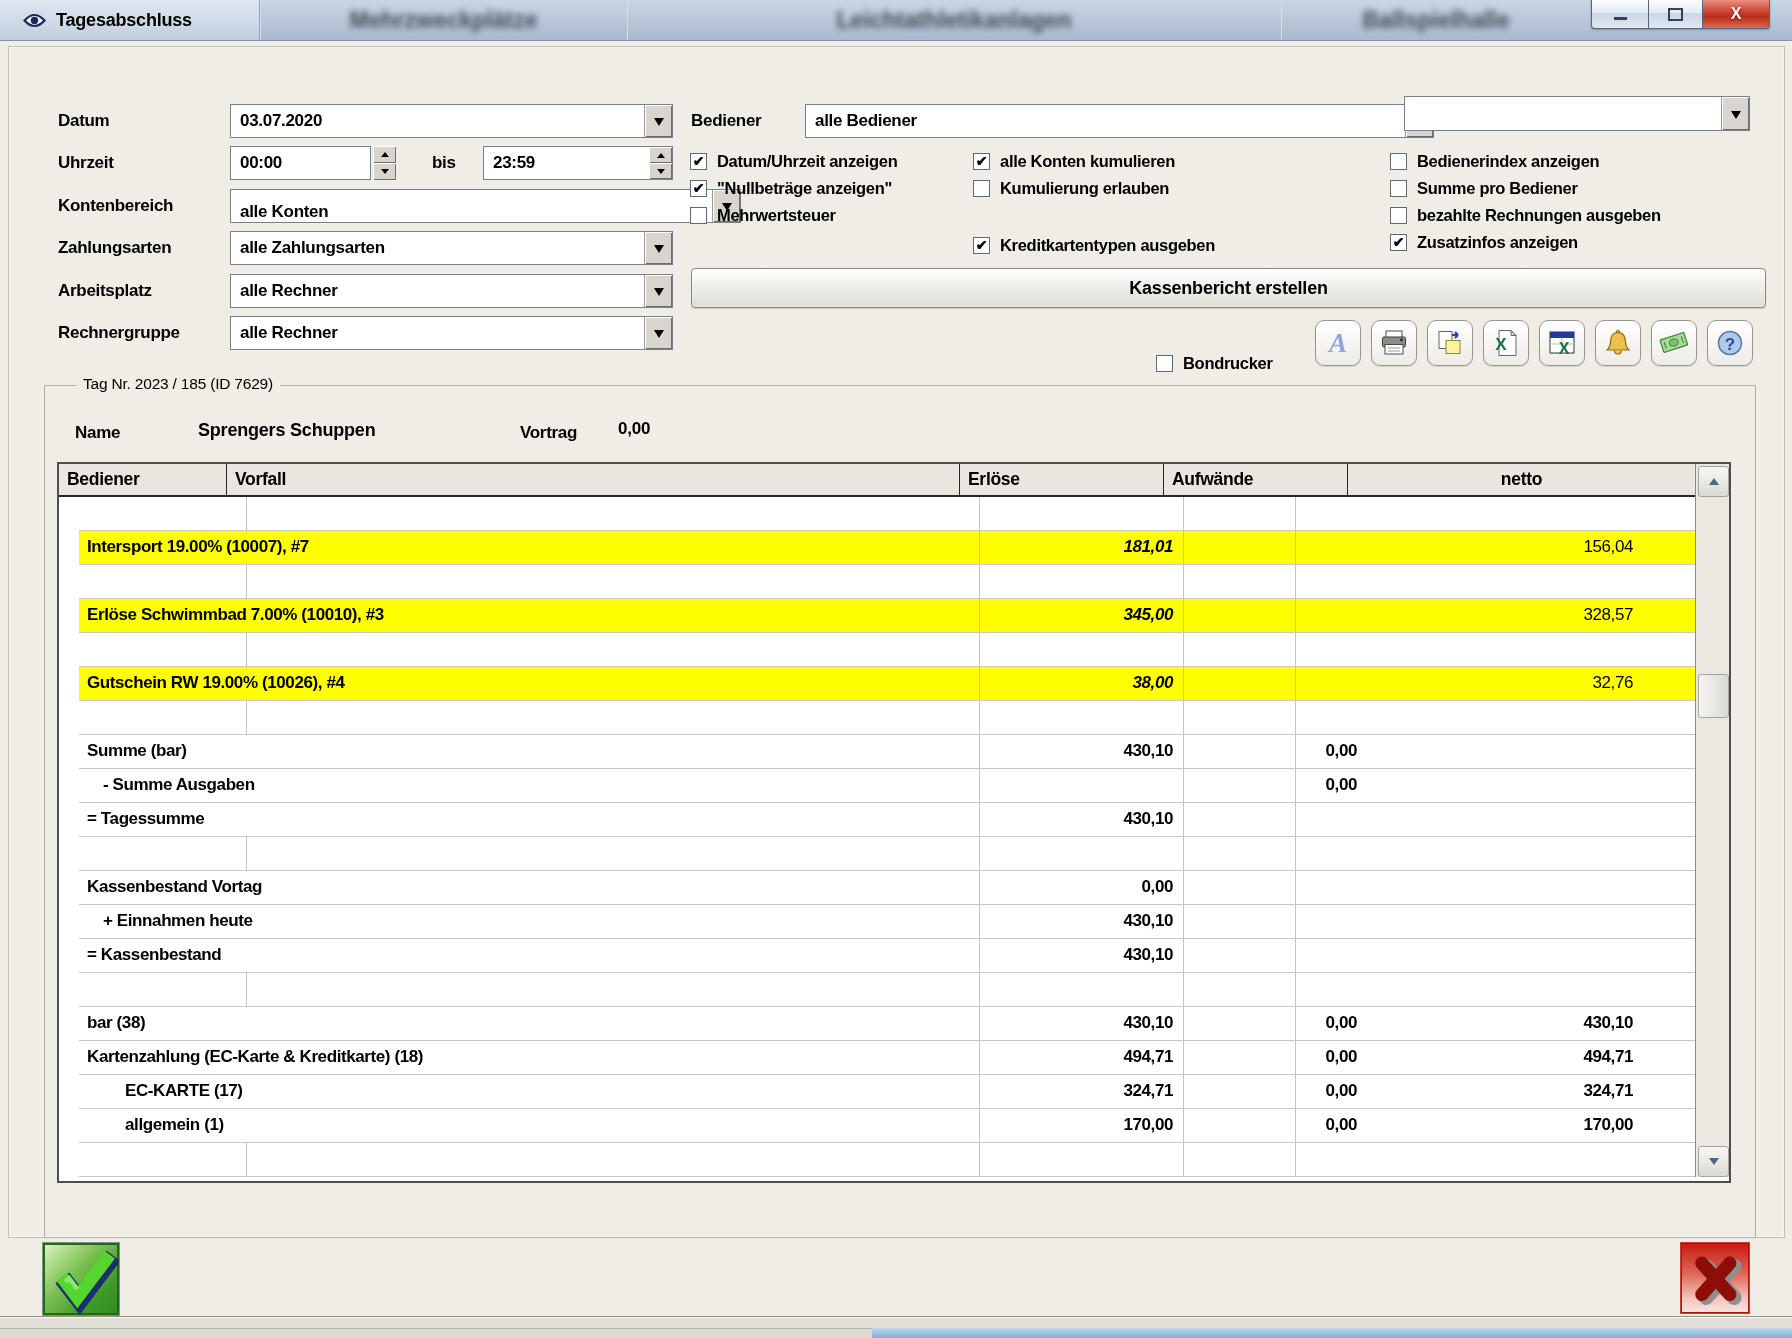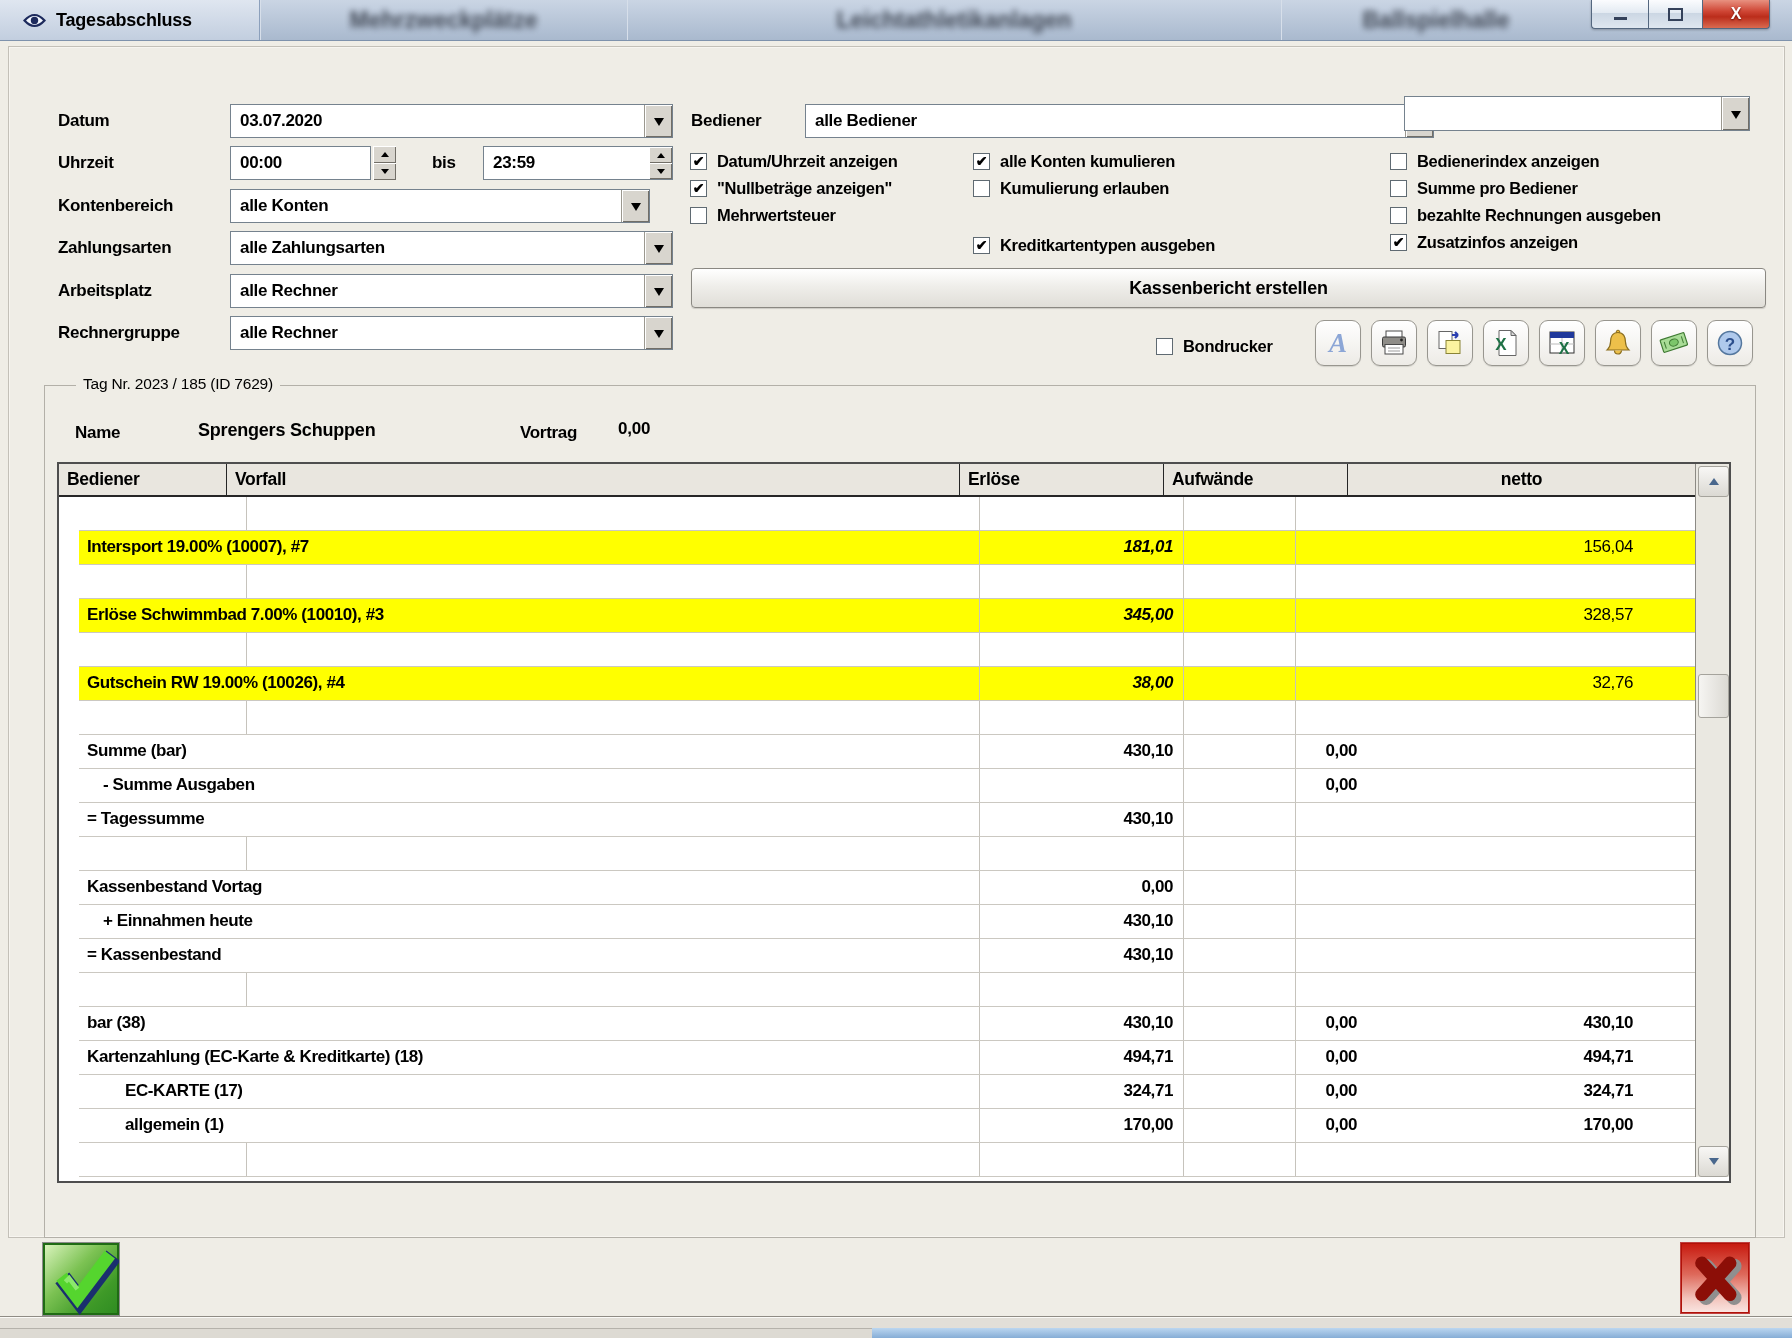--- a/index.html
+++ b/index.html
@@ -185,21 +185,21 @@
   </div>
   <div class="spin" style="left:649px;top:147px;height:32px;">
     <span class="sbtnu">
         <i class="tri-up"></i>
       </span>
     <span class="sbtnd">
         <i class="tri-dn"></i>
       </span>
   </div>
 
-  <div class="combo" style="left:230px;top:189px;width:420px;">
+  <div class="combo" style="left:230px;top:189px;width:511px;align-items:flex-end;">
     <span class="cval">alle Konten</span>
     <span class="cbtn">
         <span class="arr"></span>
       </span>
   </div>
   <div class="combo" style="left:230px;top:231px;width:443px;">
     <span class="cval">alle Zahlungsarten</span>
     <span class="cbtn">
         <span class="arr"></span>
       </span>
@@ -273,21 +273,21 @@
         <span class="cblab">bezahlte Rechnungen ausgeben</span>
       </div>
       <div class="cbrow">
         <span class="cbox">✔</span>
         <span class="cblab">Zusatzinfos anzeigen</span>
       </div>
     </div>
 
   <div class="bigbtn">Kassenbericht erstellen</div>
 
-  <div class="cbrow" style="position:absolute;left:1156px;top:333px;">
+  <div class="cbrow" style="position:absolute;left:1156px;top:350px;">
     <span class="cbox"></span>
     <span class="cblab">Bondrucker</span>
   </div>
 
   <div class="tbtn" style="left:1315px;">
     <svg class="svgc" width="30" height="30" viewBox="0 0 30 30">
       <text x="15" y="24" font-size="27" font-style="italic" font-weight="bold" fill="#8CA6D6" font-family="Liberation Serif, serif" text-anchor="middle">A</text>
     </svg>
   </div>
   <div class="tbtn" style="left:1371px;">

